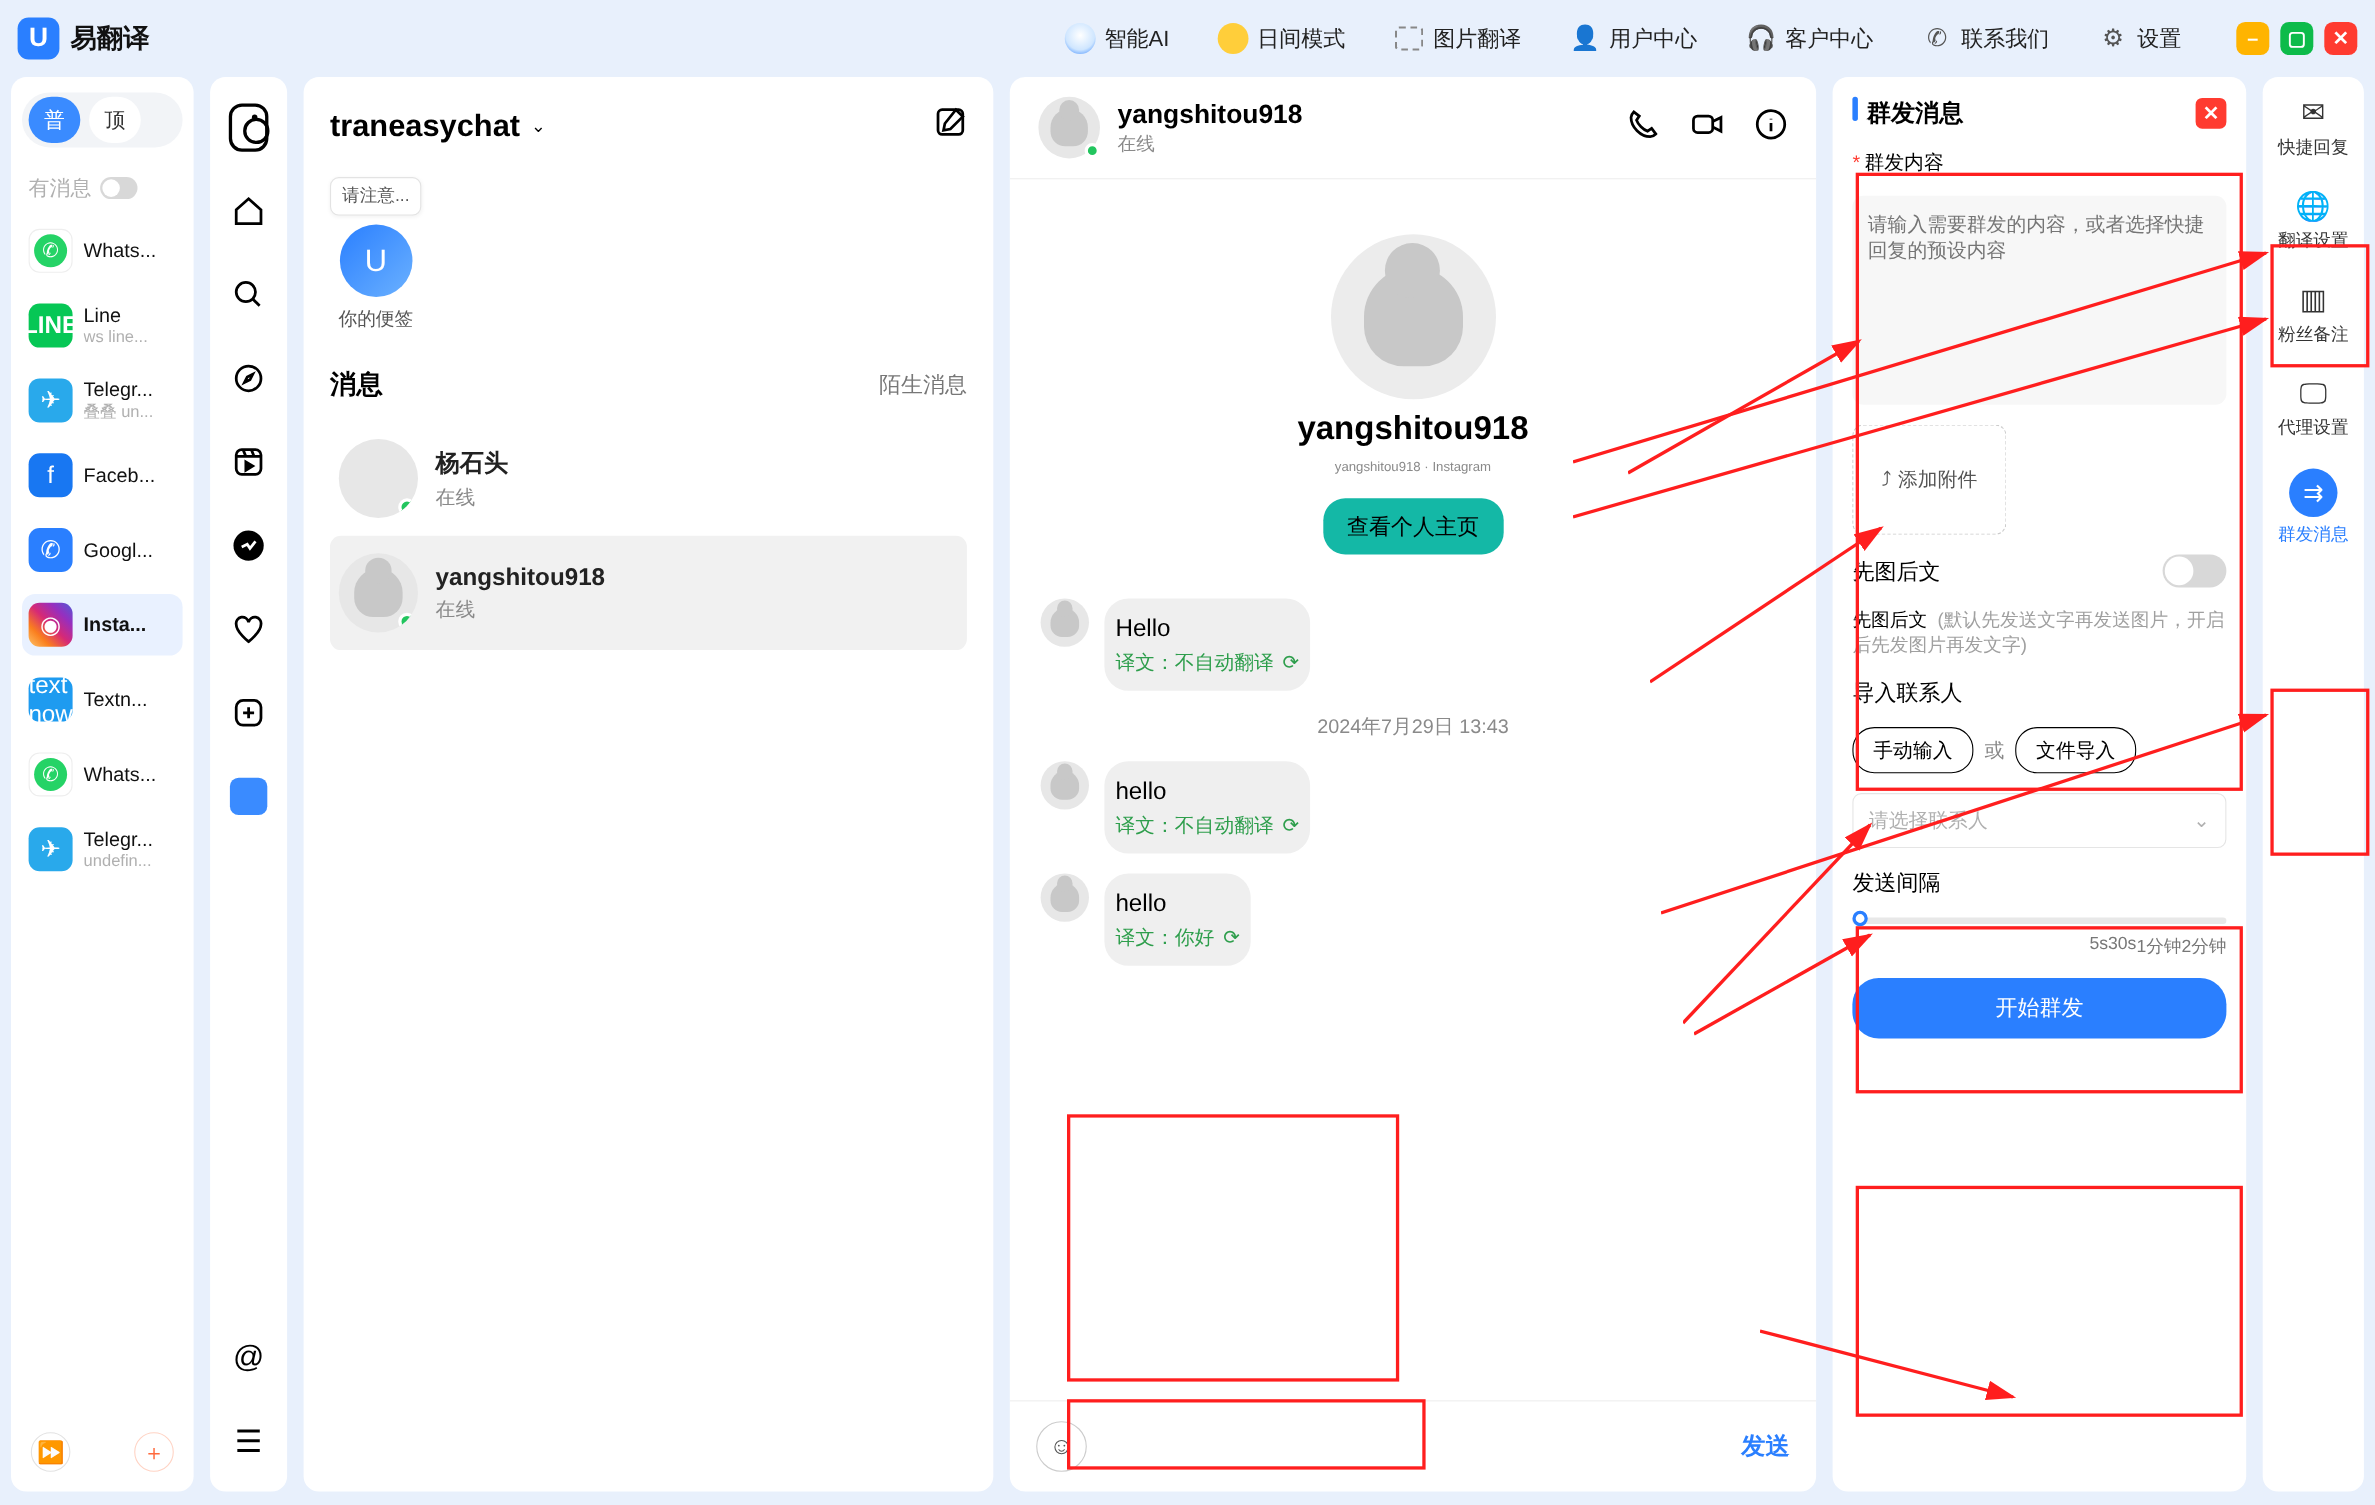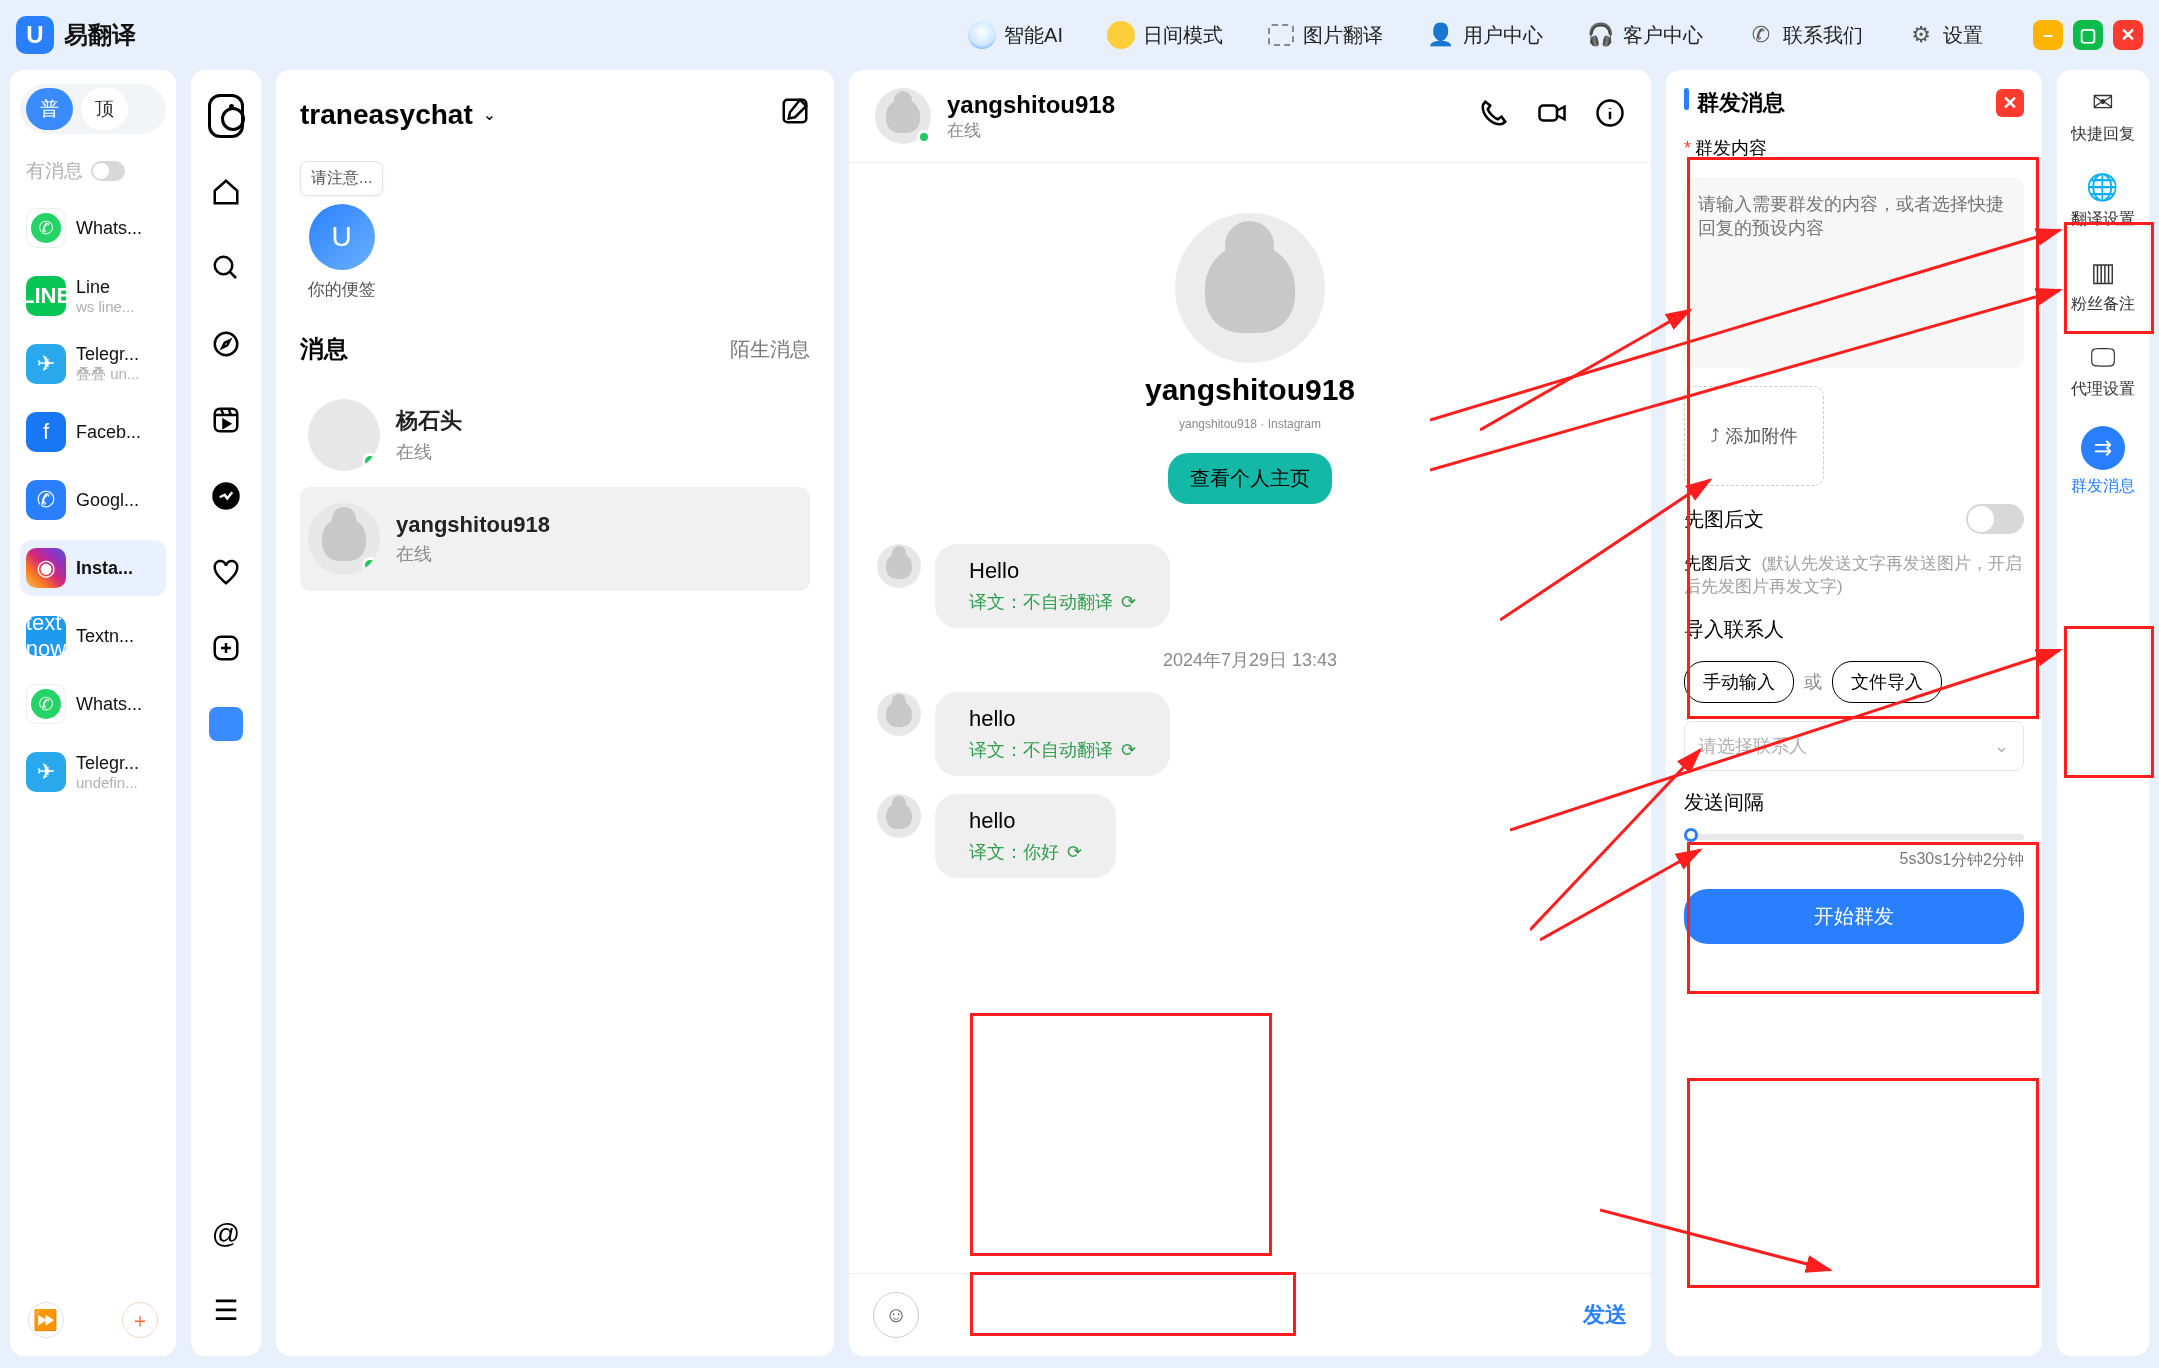--- a/index.html
+++ b/index.html
@@ -48,21 +48,21 @@
 
 .ig-rail { width: 70px; background: #fff; border-radius: 14px; display:flex; flex-direction:column; align-items:center; padding: 28px 0; gap: 40px; }
 .ig-railitem { width: 36px; height: 36px; display:flex;align-items:center;justify-content:center; font-size:28px; color:#000; cursor:pointer; }
 .ig-logo { width:44px;height:44px;border:3px solid #000;border-radius:12px;position:relative; }
 .ig-logo::after { content:""; width:18px;height:18px;border:3px solid #000;border-radius:50%;position:absolute;top:10px;left:10px; }
 .ig-logo::before { content:""; width:5px;height:5px;background:#000;border-radius:50%;position:absolute;top:7px;right:7px; }
 .ig-rail-spacer { flex:1; }
 .ig-ulg { width:34px;height:34px;background:#3a8bff;border-radius:8px; }
 
 
-.convpanel { width: 558px; background:#fff; border-radius:14px; padding: 26px 24px; overflow-y:auto; position:relative; }
+.convpanel { width: 627px; background:#fff; border-radius:14px; padding: 26px 24px; overflow-y:auto; position:relative; }
 .conv-head { display:flex; align-items:center; gap:10px; margin-bottom: 28px; }
 .conv-head .title { font-size: 28px; font-weight:700; }
 .composeic { margin-left:auto; font-size:28px; }
 .note-card { display:inline-flex; flex-direction:column; align-items:center; gap:8px; margin-bottom: 24px; }
 .note-card .tip { background:#fff; border:1px solid #e3e3e3; border-radius:8px; padding:6px 10px; font-size:16px; color:#555; box-shadow:0 1px 4px rgba(0,0,0,.06); }
 .note-card .bubble { width:66px;height:66px; border-radius:50%; background:linear-gradient(135deg,#2a7fff,#6bb1ff); display:flex;align-items:center;justify-content:center; color:#fff; font-size:28px; }
 .note-card .cap { font-size:17px; color:#555; }
 .msg-header { display:flex; align-items:center; justify-content:space-between; margin: 8px 0 18px; }
 .msg-header .lbl { font-size: 24px; font-weight:700; }
 .msg-header .other { font-size: 20px; color:#777; }
@@ -83,21 +83,21 @@
 .chathead .acts { margin-left:auto; display:flex; gap:28px; font-size:28px; color:#222; }
 .chatbody { flex:1; overflow-y:auto; padding: 30px 28px; position:relative; }
 .profileblock { display:flex; flex-direction:column; align-items:center; gap:10px; margin: 20px 0 40px; }
 .profileblock .pav { width:150px;height:150px;border-radius:50%;background:#ececec;display:flex;align-items:center;justify-content:center; }
 .profileblock .pname { font-size:30px; font-weight:700; }
 .profileblock .pmeta { font-size:12px; color:#8a8a8a; }
 .profileblock .pbtn { margin-top:12px; background:#14b8a6; border-radius:20px; padding:12px 22px; font-size:20px; font-weight:400; cursor:pointer; }
 .daydiv { text-align:center; color:#8a8a8a; font-size:18px; margin: 20px 0; }
 .msgrow { display:flex; gap:14px; margin: 18px 0; align-items:flex-start; }
 .msgrow .mav { width:44px;height:44px;border-radius:50%;background:#e7e7e7;display:flex;align-items:center;justify-content:center; }
-.msgbubble { background:#efefef; border-radius:22px; padding: 14px 34px; max-width: 430px; }
+.msgbubble { background:#efefef; border-radius:22px; padding: 14px 10px; max-width: 430px; }
 .msgbubble .txt { font-size:22px; }
 .msgbubble .trn { font-size:18px; color:#2e9e4c; margin-top:6px; display:flex; gap:8px; align-items:center; }
 .chatinput { border-top:1px solid #eee; padding: 18px 24px; display:flex; align-items:center; gap: 20px; }
 .chatinput .mic { width:46px;height:46px;border-radius:50%;border:1px solid #ccc;display:flex;align-items:center;justify-content:center;font-size:22px;color:#555; }
 .chatinput input { flex:1; border:none; outline:none; font-size:20px; background:transparent; }
 .chatinput .send { color:#2a7fff; font-size:22px; font-weight:600; cursor:pointer; }
 
 
 .gspanel { width: 376px; background:#fff; border-radius:14px; padding: 18px; display:flex; flex-direction:column; gap: 18px; overflow-y:auto; }
 .gs-head { display:flex; align-items:center; }

